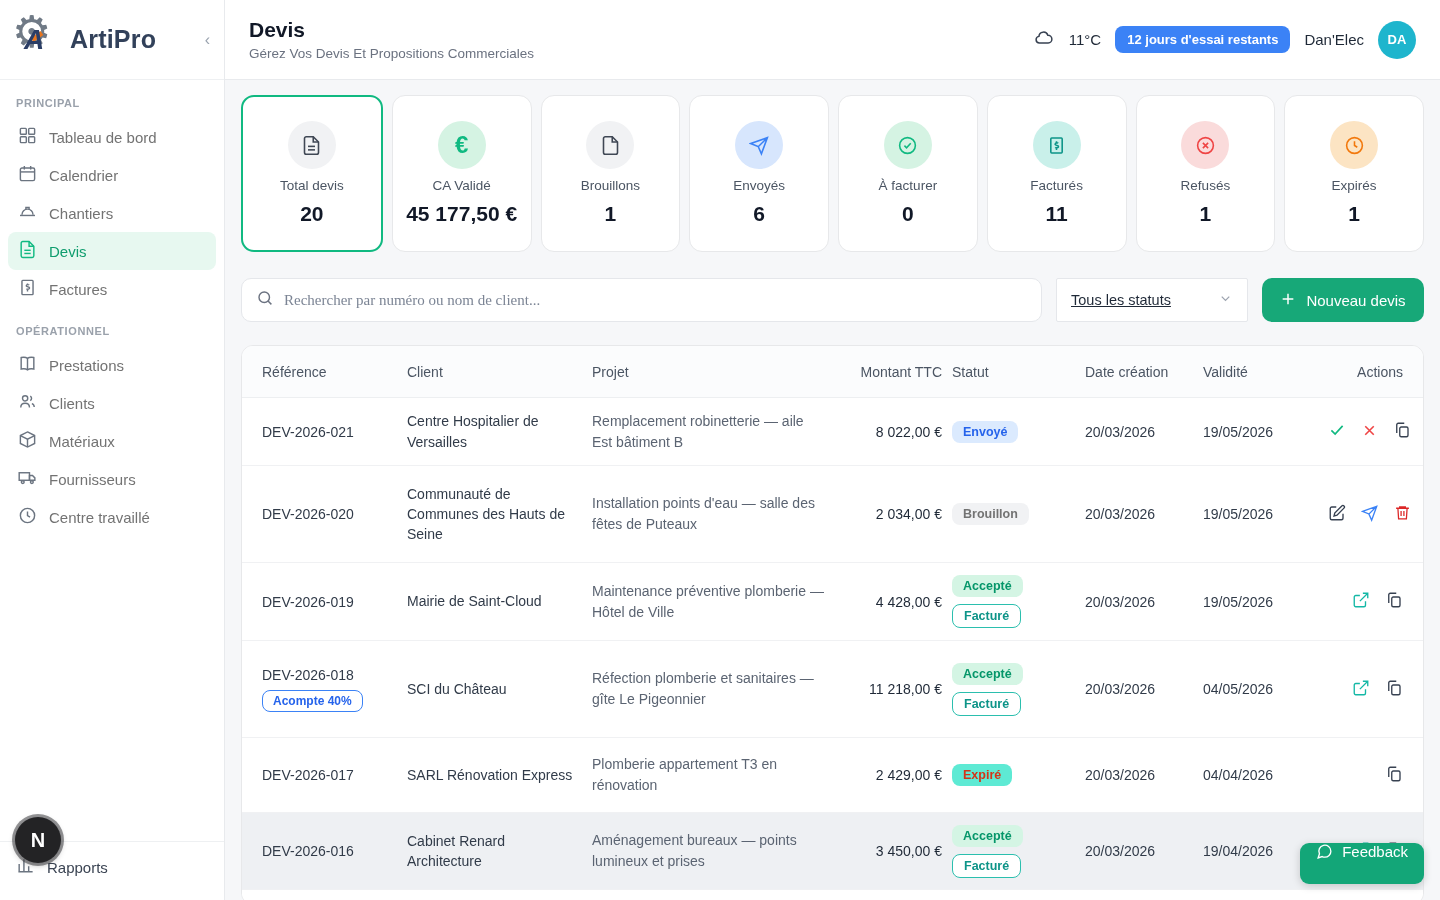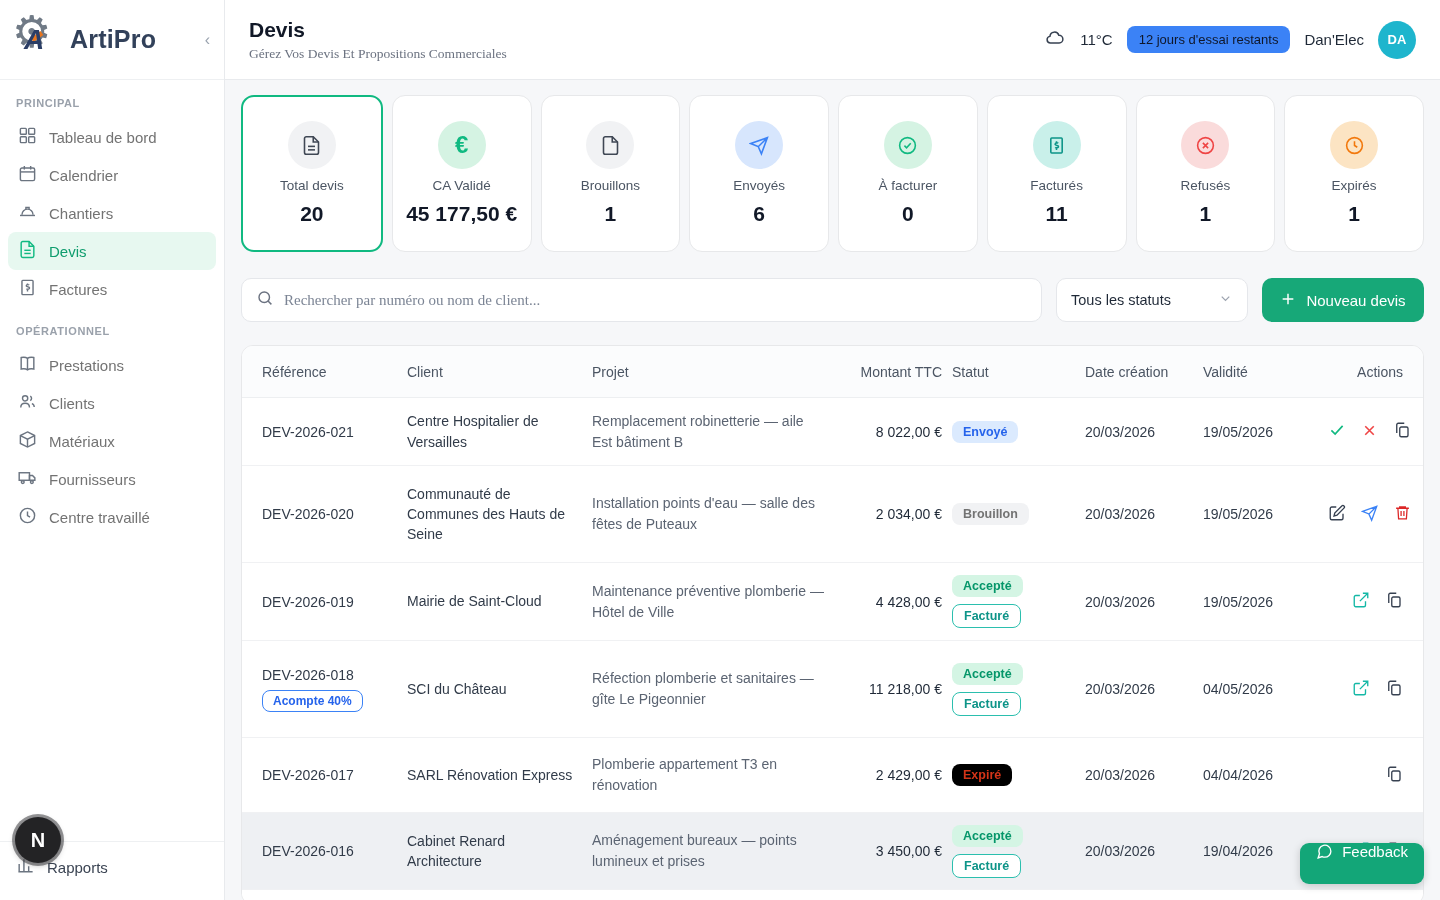--- a/index.html
+++ b/index.html
@@ -28,25 +28,25 @@
   .footer-item svg { stroke:#6b7480; }
   .dev-badge { position:fixed; left:15px; bottom:37px; width:46px; height:46px; border-radius:50%;
     background:#232325; color:#fff; display:flex; align-items:center; justify-content:center;
     font-size:20px; font-weight:bold; z-index:50; box-shadow:0 0 0 3px rgba(60,60,64,.55), 0 2px 6px rgba(0,0,0,.3); cursor:pointer; }
 
   
   .header { position:fixed; left:225px; top:0; width:1215px; height:80px; background:#fff;
     border-bottom:1px solid #e8eaed; display:flex; align-items:center; justify-content:space-between;
     padding:0 24px 0 24px; z-index:4; }
   .page-title { font-size:21px; font-weight:bold; color:#111827; }
-  .page-subtitle { font-size:13.5px; color:#6b7280; margin-top:4px;font-family:Liberation Serif, serif; }
+  .page-subtitle { font-size:13.5px; color:#6b7280; margin-top:4px; }
   .header-right { display:flex; align-items:center; gap:14px; }
   .weather { display:flex; align-items:center; gap:15px; font-size:15px; color:#1f2937; }
   .weather svg { stroke:#374151; }
-  .trial-badge { background:#3b82f6; color:#0f172a; font-size:13px; font-weight:normal; border-radius:8px;
+  .trial-badge { background:#3b82f6; color:#ffffff; font-size:13px; font-weight:bold; border-radius:8px;
     padding:6px 12px; cursor:pointer; }
   .user-name { font-size:15px; color:#1f2937; }
   .avatar { width:38px; height:38px; border-radius:50%; background:#1eb5cd; color:#fff; font-size:13px;
     font-weight:bold; display:flex; align-items:center; justify-content:center; cursor:pointer; }
 
   
   .main { position:absolute; left:225px; top:80px; width:1215px; padding:15px 16px 0; }
 
   .stats-row { display:flex; gap:9px; }
   .stat-card { flex:1; background:#fff; border:1px solid #e7e8ea; border-radius:13px; height:157px;
@@ -63,23 +63,23 @@
   .stat-label { font-size:13.5px; color:#4b5563; }
   .stat-value { font-size:21px; font-weight:bold; color:#111827; }
 
   .toolbar { display:flex; gap:14px; margin-top:26px; }
   .search-box { flex:1; height:44px; background:#fff; border:1px solid #e5e7eb; border-radius:10px;
     display:flex; align-items:center; padding:0 14px; gap:10px; }
   .search-box svg { stroke:#6b7280; flex:0 0 auto; }
   .search-box input { border:none; outline:none; flex:1; font-size:15px; color:#374151;
     font-family:Liberation Serif, serif; background:transparent; }
   .search-box input::placeholder { color:#7b8494; }
-  .status-select { width:192px; height:44px; background:#fff; border:1px solid #e5e7eb; border-radius:10px;
+  .status-select { width:192px; height:44px; background:#fff; border:1px solid #e5e7eb; border-radius:2px;
     display:flex; align-items:center; justify-content:space-between; padding:0 14px; font-size:14.5px;
-    color:#1f2937; cursor:pointer; }
+    color:#1f2937; cursor:pointer;text-decoration:underline; }
   .status-select svg { stroke:#9ca3af; }
   .new-btn { width:162px; height:44px; background:#17a878; border:none; border-radius:10px; color:#fff;
     font-size:15px; display:flex; align-items:center; justify-content:center; gap:10px; cursor:pointer;
     font-family:"Liberation Sans", sans-serif; }
 
   
   .table-card { margin-top:23px; background:#fff; border:1px solid #e7e8ea; border-radius:12px; overflow:hidden; }
   .thead, .trow { display:grid; grid-template-columns:135px 175px 235px 105px 123px 108px 115px 1fr;
     column-gap:10px; padding:0 20px; align-items:center; }
   .thead { min-height:52px; background:#fbfcfd; border-bottom:1px solid #edeff1; font-size:14px; color:#4b5563; }
@@ -91,21 +91,21 @@
   .td.project { color:#5b6472; line-height:1.5; }
   .td.amount { text-align:right; color:#1f2937; white-space:nowrap; }
   .td.date { color:#313b49; white-space:nowrap; }
   .td.status { display:flex; flex-direction:column; align-items:flex-start; gap:7px; padding:10px 0; }
   .td.actions { display:flex; justify-content:flex-end; align-items:center; gap:15px; }
   .badge { font-size:12.5px; font-weight:bold; border-radius:8px; padding:4px 11px; white-space:nowrap; }
   .badge.envoye { background:#dbeafe; color:#2563eb; }
   .badge.brouillon { background:#f1f2f4; color:#737373; }
   .badge.accepte { background:#d4f5e4; color:#059669; }
   .badge.facture { background:#fff; color:#0d9488; border:1px solid #2bbfae; }
-  .badge.expire { background:#000000; color:#d43418;text-align:right; }
+  .badge.expire { background:#5eead4; color:#d43418;text-align:right; }
   .acompte-badge { display:inline-block; margin-top:7px; font-size:12px; font-weight:bold; color:#2563eb;
     border:1px solid #3b82f6; border-radius:8px; padding:3px 10px; background:#fff; }
   .act { background:none; border:none; padding:0; cursor:pointer; display:flex; align-items:center; }
   .r1{min-height:68px;} .r2{min-height:97px;} .r3{min-height:78px;} .r4{min-height:97px;}
   .r5{min-height:75px;} .r6{min-height:77px;}
   .row-partial { height:14px; background:#fff; }
 
   .feedback-btn { position:fixed; right:16px; bottom:16px; height:41px; background:#13a678; color:#fff;
     border:none; border-radius:9px; font-size:15px; display:flex; gap:9px;
     padding:0 16px; cursor:pointer; z-index:60; font-family:"Liberation Sans", sans-serif;

